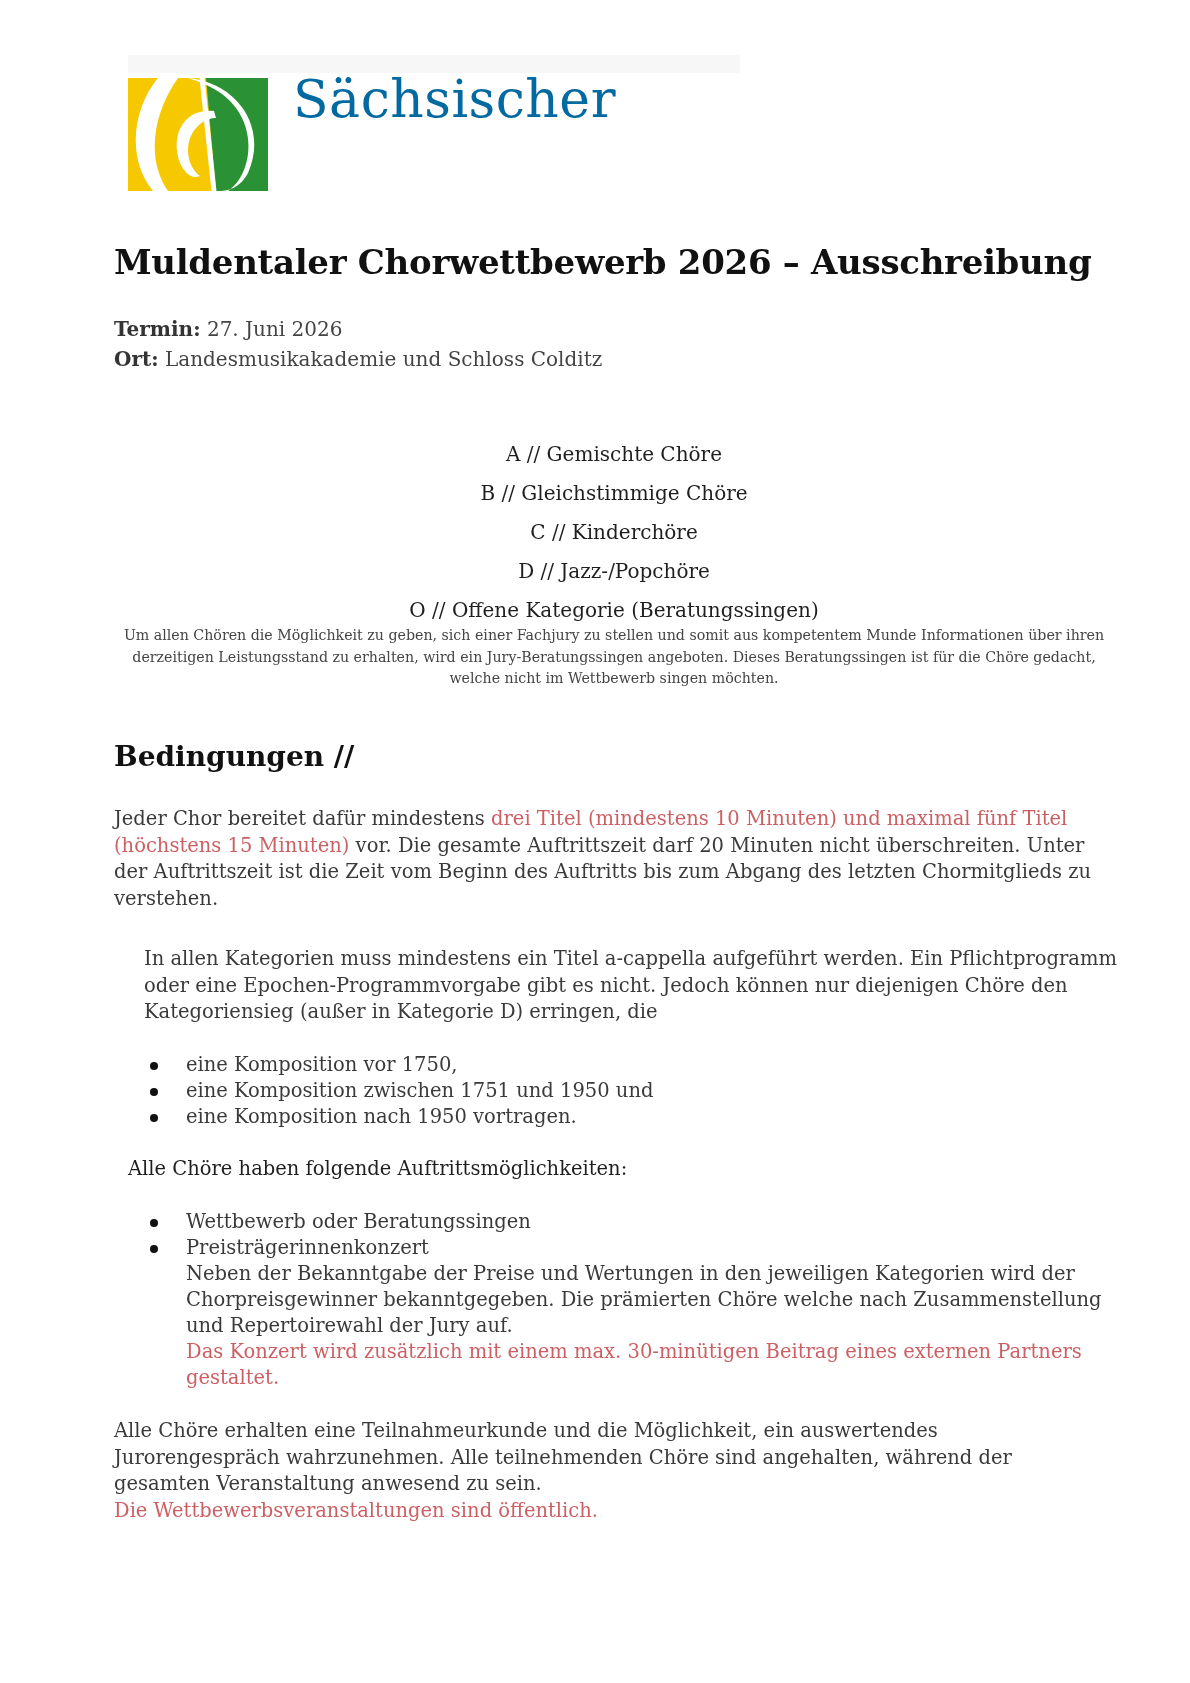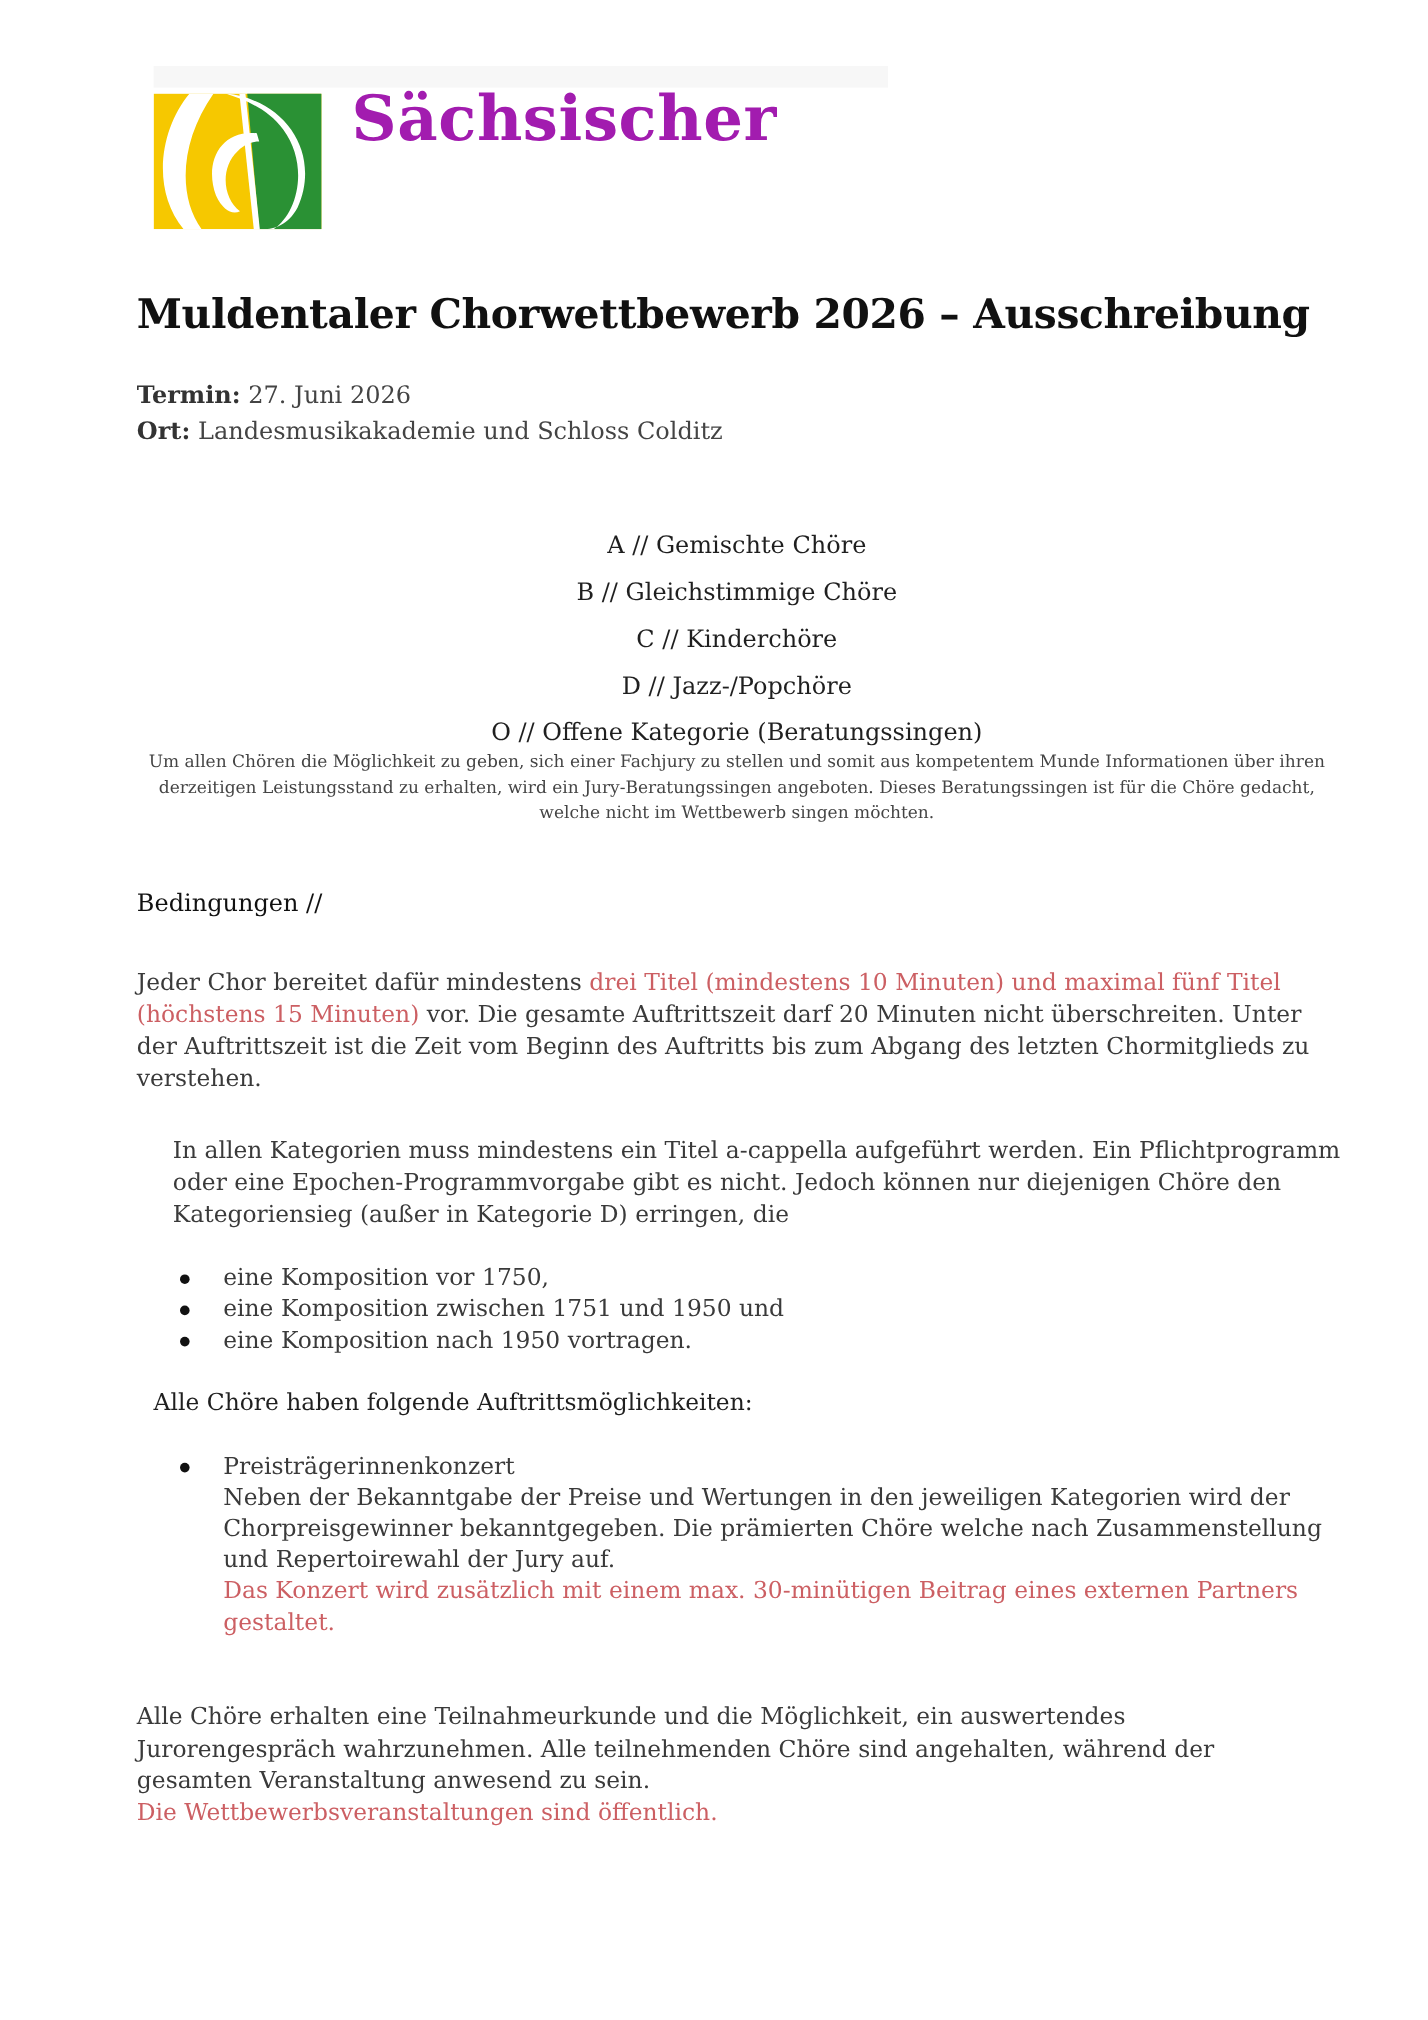--- a/index.html
+++ b/index.html
@@ -27,23 +27,23 @@
       position: absolute;
       left: 8px; top: 26px;
       width: 140px; height: 113px;
     }
     .logo-text {
       position: absolute;
       left: 173px; top: 14px;
       font-family: "DejaVu Serif", serif;
       font-size: 52px;
       line-height: 67px;
-      color: #a21caf;
+      color: #0369a1;
       letter-spacing: 0.5px;
-      font-weight: bold;
+      font-weight: normal;
     }
     .page-title {
       position: absolute;
       left: 114px; top: 242px;
       font-family: "DejaVu Serif", serif;
       font-weight: bold;
       font-size: 34px;
       color: #111;
       letter-spacing: -0.3px;
     }
@@ -69,22 +69,22 @@
     .cat-desc {
       font-size: 14.2px;
       line-height: 21.5px;
       color: #444;
       width: 1000px;
       margin-top: -5px;
     }
     .section-title {
       position: absolute;
       left: 114px; top: 740px;
-      font-weight: normal;
-      font-size: 20px;
+      font-weight: bold;
+      font-size: 28px;
       color: #111;
     }
     .body-text {
       position: absolute;
       left: 114px;
       width: 990px;
       font-size: 19.5px;
       line-height: 26.5px;
       color: #3a3a3a;
     }
@@ -164,20 +164,21 @@
 
 <ul class="bullets ul1">
   <li><span class="dot"></span><span>eine Komposition vor 1750,</span></li>
   <li><span class="dot"></span><span>eine Komposition zwischen 1751 und 1950 und</span></li>
   <li><span class="dot"></span><span>eine Komposition nach 1950 vortragen.</span></li>
 </ul>
 
 <p class="body-text p3">Alle Chöre haben folgende Auftrittsmöglichkeiten:</p>
 
 <ul class="bullets ul2">
+  <li><span class="dot"></span><span>Wettbewerb oder Beratungssingen</span></li>
   <li>
       <span class="dot"></span>
       <div>Preisträgerinnenkonzert</div>
       <div>Neben der Bekanntgabe der Preise und Wertungen in den jeweiligen Kategorien wird der Chorpreisgewinner bekanntgegeben. Die prämierten Chöre welche nach Zusammenstellung und Repertoirewahl der Jury auf.</div>
       <div class="red">Das Konzert wird zusätzlich mit einem max. 30-minütigen Beitrag eines externen Partners gestaltet.</div>
     </li>
 </ul>
 
 <div class="body-text p4">
   <div>Alle Chöre erhalten eine Teilnahmeurkunde und die Möglichkeit, ein auswertendes Jurorengespräch wahrzunehmen. Alle teilnehmenden Chöre sind angehalten, während der gesamten Veranstaltung anwesend zu sein.</div>

